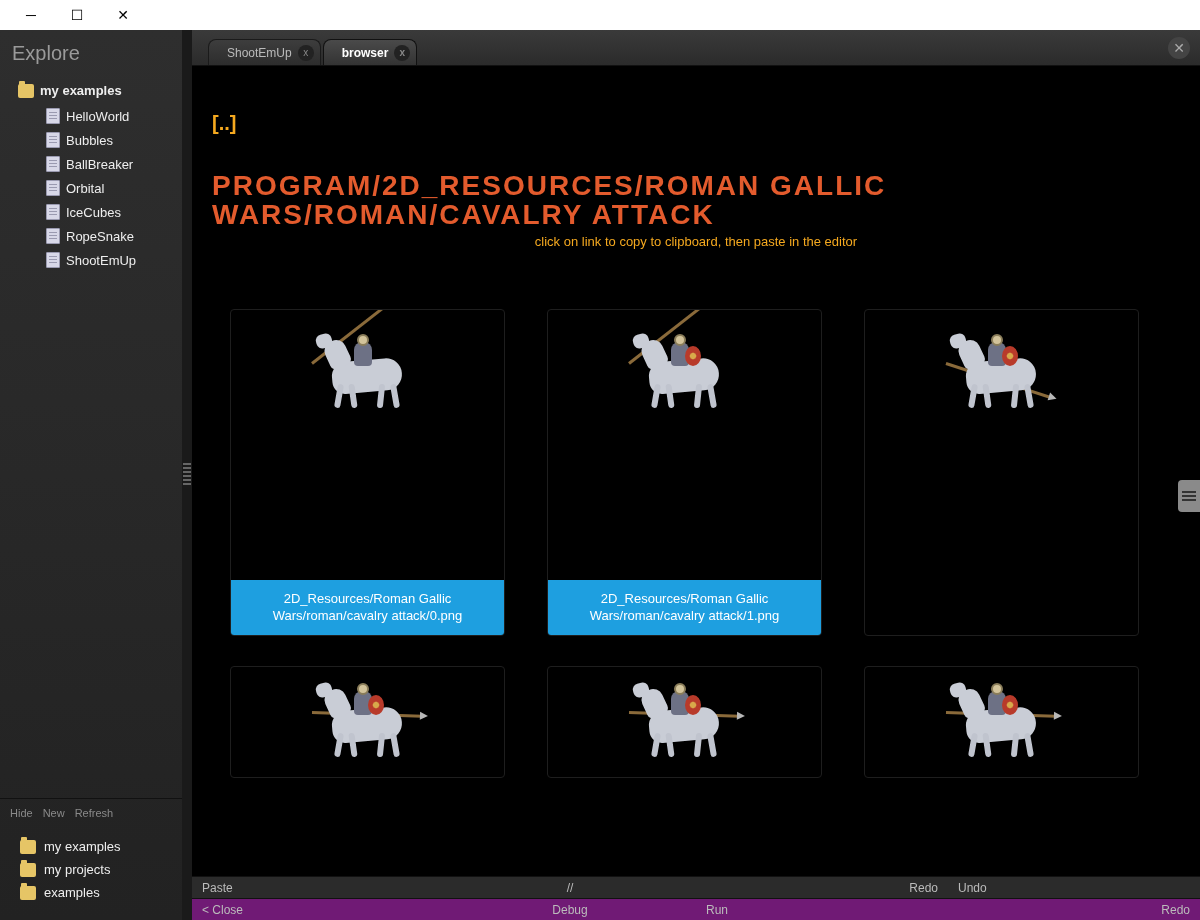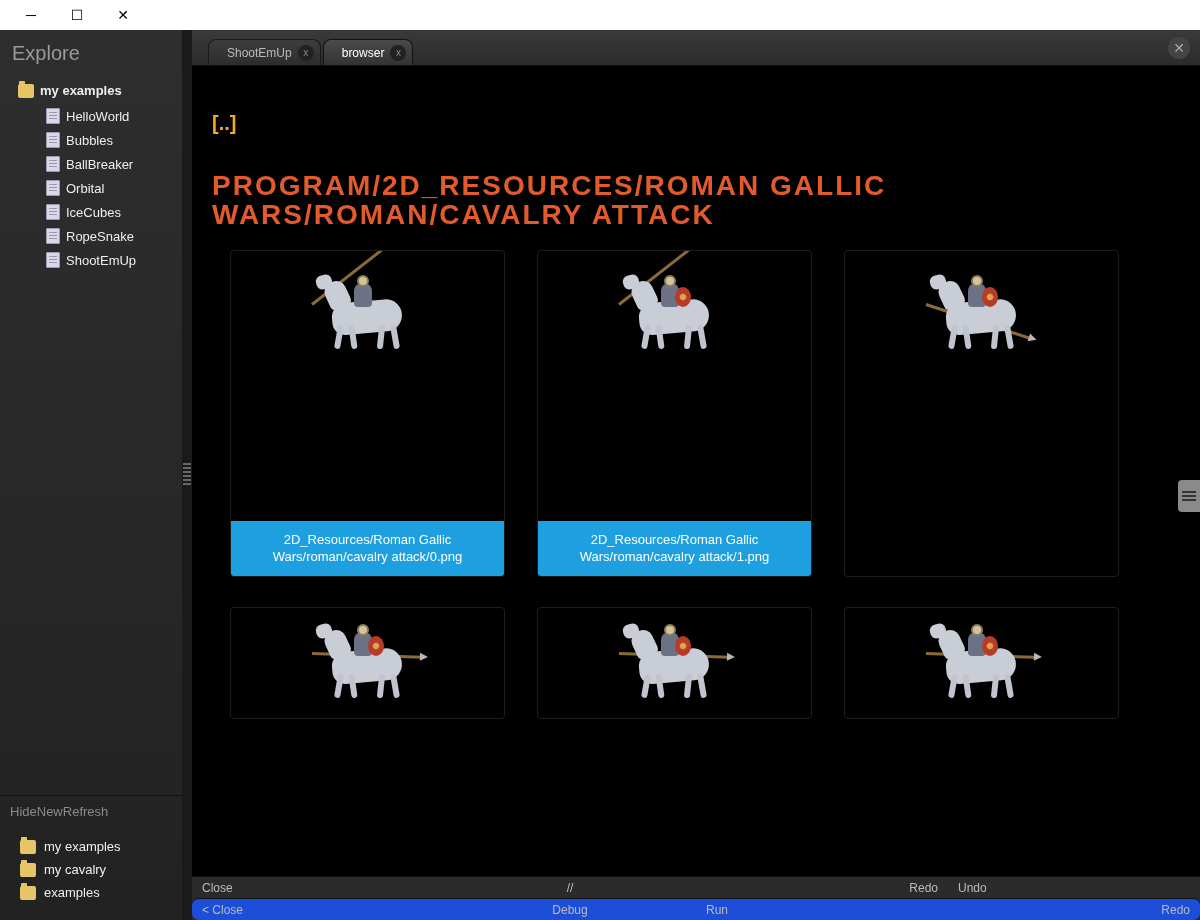--- a/index.html
+++ b/index.html
@@ -87,22 +87,23 @@
   flex-shrink: 0;
 }
 .file-icon::after {
   content:""; position:absolute; top:3px; left:2px; right:2px; height:1px; background:#9a9ab0;
   box-shadow: 0 3px 0 #9a9ab0, 0 6px 0 #9a9ab0;
 }
 .sidebar-actions {
   border-top: 1px solid #111;
   padding: 8px 10px;
   color: #8a8a8a;
-  font-size: 13px;
-  display: flex;
+  font-size: 11px;
+  display: flex;
+  gap: 10px;
 }
 .sidebar-folders {
   padding: 8px 0 16px 0;
 }
 .sidebar-folders .row {
   display:flex; align-items:center; gap:8px;
   padding: 4px 6px 4px 20px; color:#eee;
 }
 .divider-handle {
   width: 10px;
@@ -144,21 +145,21 @@
   background: linear-gradient(to bottom, #3d3d3d, #2d2d2d);
   color: #bbb;
   border: 1px solid #1a1a1a;
   border-bottom: none;
 }
 .tab.active {
   background: linear-gradient(to bottom, #4a4a4a, #333);
   color: #fff;
   border: 1px solid #111;
   border-bottom: none;
-  font-weight: normal;
+  font-weight: bold;
 }
 .tab .close {
   position: absolute; right: 6px; top: 50%; transform: translateY(-50%);
   width: 16px; height: 16px; border-radius: 50%;
   background: #222; color: #888; font-size:10px;
   display:flex; align-items:center; justify-content:center;
 }
 .tabbar .global-close {
   position:absolute; right: 10px; top: 50%; transform:translateY(-50%);
   width: 22px; height:22px; border-radius:50%;
@@ -179,21 +180,21 @@
   font-size: 28px;
   letter-spacing: 2px;
   line-height: 1.05;
   font-weight: 700;
 }
 .hint {
   color:#f5a91f; text-align:center; font-size:13px;
   margin-top: 4px; margin-bottom: 40px;
 }
 .grid {
-  display:flex; flex-wrap:wrap; gap:30px 32px; padding: 20px 18px;
+  display:flex; flex-wrap:wrap; gap:30px 42px; padding: 20px 18px;
 }
 .card {
   width: 275px;
   background:#000;
   border:1px solid #1e1e1e;
   border-radius:4px;
   display:flex; flex-direction:column;
   overflow:hidden;
 }
 .card .imgbox {
@@ -275,21 +276,21 @@
 }
 .right-tab .bars{ width:14px; height:2px; background:#333; box-shadow:0 4px 0 #333, 0 -4px 0 #333;}
 .footer {
   height: 22px; display:flex; font-size:12px; color:#bbb;
   border-top:1px solid #111;
 }
 .footer div { flex:1; display:flex; align-items:center; padding:0 10px;}
 .footer .mid{ justify-content:center;}
 .footer .right{ justify-content:flex-end;}
 .footer-row1 { background:#2b2b2b;}
-.footer-row2 { background:#1d4ed8;border-radius:7px;}
+.footer-row2 { background:#701a75;}
 </style>
 </head>
 <body>
 
 <div class="titlebar">
   <div class="controls">
     <div>─</div>
     <div>☐</div>
     <div>✕</div>
   </div>
@@ -340,21 +341,21 @@
       <span>New</span>
       <span>Refresh</span>
     </div>
     <div class="sidebar-folders" id="sidebar-folders">
         <div class="row">
           <span class="folder-icon"></span>
           <span>my examples</span>
         </div>
         <div class="row">
           <span class="folder-icon"></span>
-          <span>my cavalry</span>
+          <span>my projects</span>
         </div>
         <div class="row">
           <span class="folder-icon"></span>
           <span>examples</span>
         </div>
       </div>
   </div>
 
   <div class="divider-handle">
     <div class="grip"></div>
@@ -371,20 +372,21 @@
             <span>browser</span>
             <span class="close">x</span>
           </div>
         </div>
       <div class="global-close">✕</div>
     </div>
 
     <div class="viewer">
       <span class="parent-link">[..]</span>
       <div class="breadcrumb-path">PROGRAM/2D_RESOURCES/ROMAN GALLIC WARS/ROMAN/CAVALRY ATTACK</div>
+      <div class="hint">click on link to copy to clipboard, then paste in the editor</div>
       <div class="grid" id="grid">
           <div class="card">
             <div class="imgbox">
               <div class="sprite">
                 <div class="lance diag-up"></div>
                 <div class="horse-body"></div>
                 <div class="horse-neck"></div>
                 <div class="horse-head"></div>
                 <div class="horse-leg l1"></div>
                 <div class="horse-leg l2"></div>
@@ -479,21 +481,21 @@
                 <div class="rider"></div>
                 <div class="rider-head"></div>
                 <div class="shield red"></div>
               </div>
             </div>
           </div>
         </div>
     </div>
 
     <div class="footer footer-row1">
-      <div>Close</div>
+      <div>Paste</div>
       <div class="mid">//</div>
       <div class="right">Redo</div>
       <div class="right" style="justify-content:flex-start;">Undo</div>
     </div>
     <div class="footer footer-row2">
       <div>&lt; Close</div>
       <div class="mid">Debug</div>
       <div class="right" style="justify-content:flex-start;">Run</div>
       <div class="right">Redo</div>
     </div>

